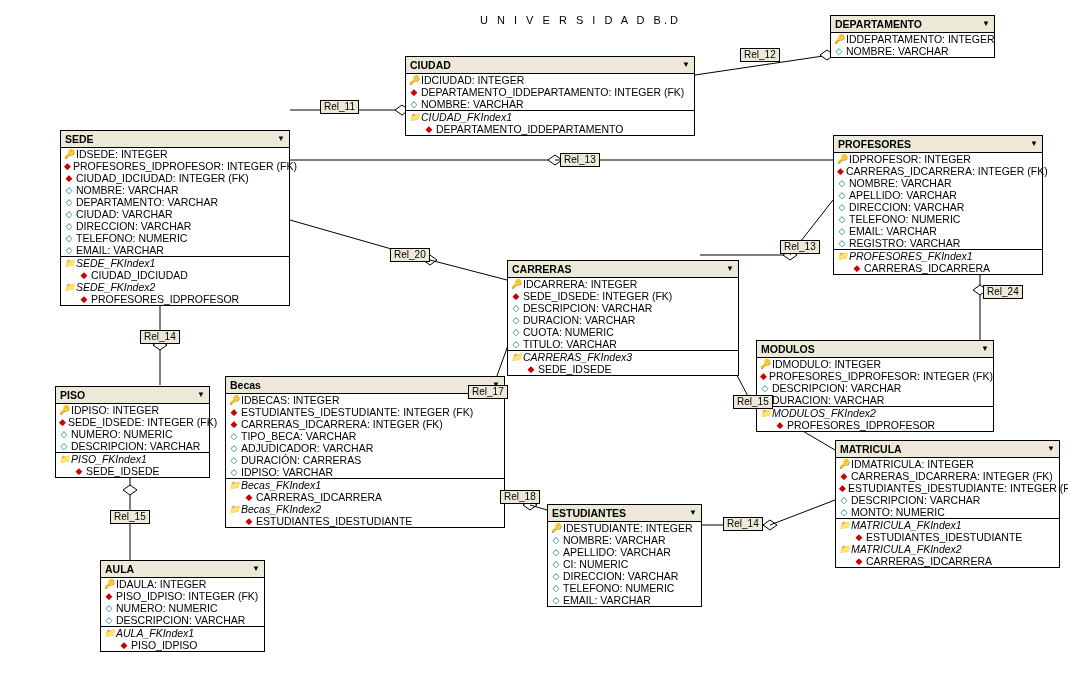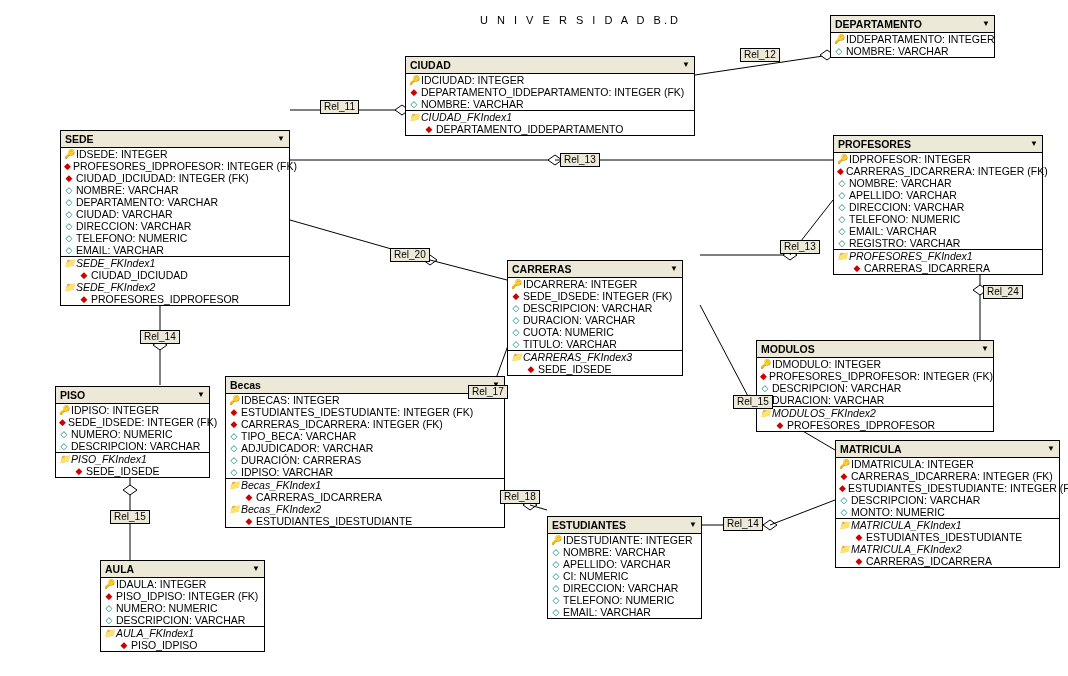--- a/index.html
+++ b/index.html
@@ -289,21 +289,21 @@
   <div class="row idx-row">
       <span class="ico folder">📁</span>
       <span>PROFESORES_FKIndex1</span>
     </div>
   <div class="row sub-row">
       <span class="ico dia">◆</span>
       <span>CARRERAS_IDCARRERA</span>
     </div>
 </div>
 
-<div class="entity" style="left:507px;top:260px;width:176px">
+<div class="entity" style="left:507px;top:260px;width:232px">
   <div class="entity-header">
       <b>CARRERAS</b>
       <span class="arrow-down">▼</span>
     </div>
   <div class="row">
       <span class="ico key">🔑</span>
       <span>IDCARRERA: INTEGER</span>
     </div>
   <div class="row">
       <span class="ico dia">◆</span>
@@ -477,21 +477,21 @@
   <div class="row idx-row">
       <span class="ico folder">📁</span>
       <span>AULA_FKIndex1</span>
     </div>
   <div class="row sub-row">
       <span class="ico dia">◆</span>
       <span>PISO_IDPISO</span>
     </div>
 </div>
 
-<div class="entity" style="left:547px;top:516px;width:155px">
+<div class="entity" style="left:547px;top:504px;width:155px">
   <div class="entity-header">
       <b>ESTUDIANTES</b>
       <span class="arrow-down">▼</span>
     </div>
   <div class="row">
       <span class="ico key">🔑</span>
       <span>IDESTUDIANTE: INTEGER</span>
     </div>
   <div class="row">
       <span class="ico dia2">◇</span>

